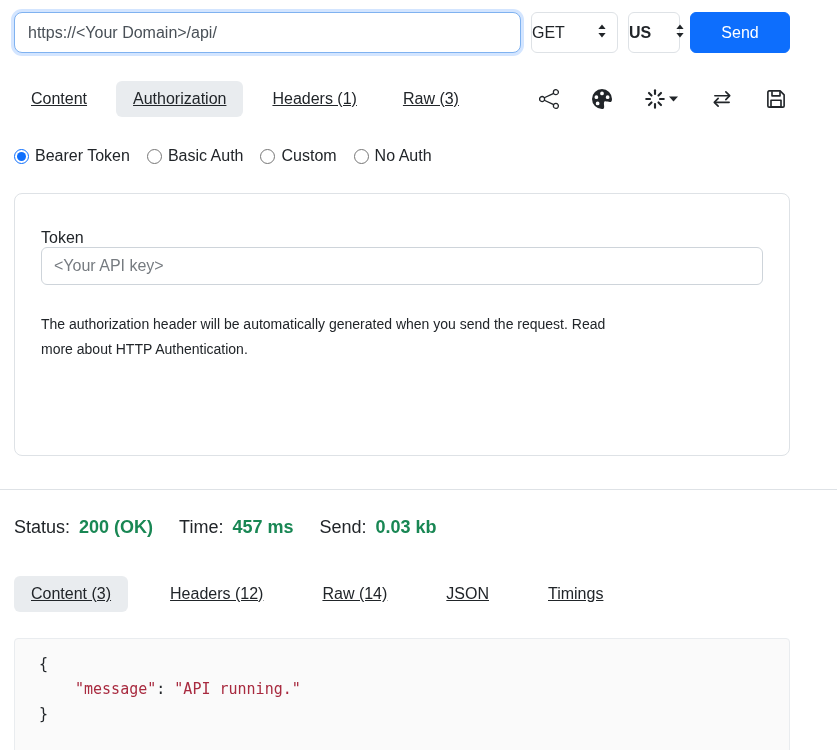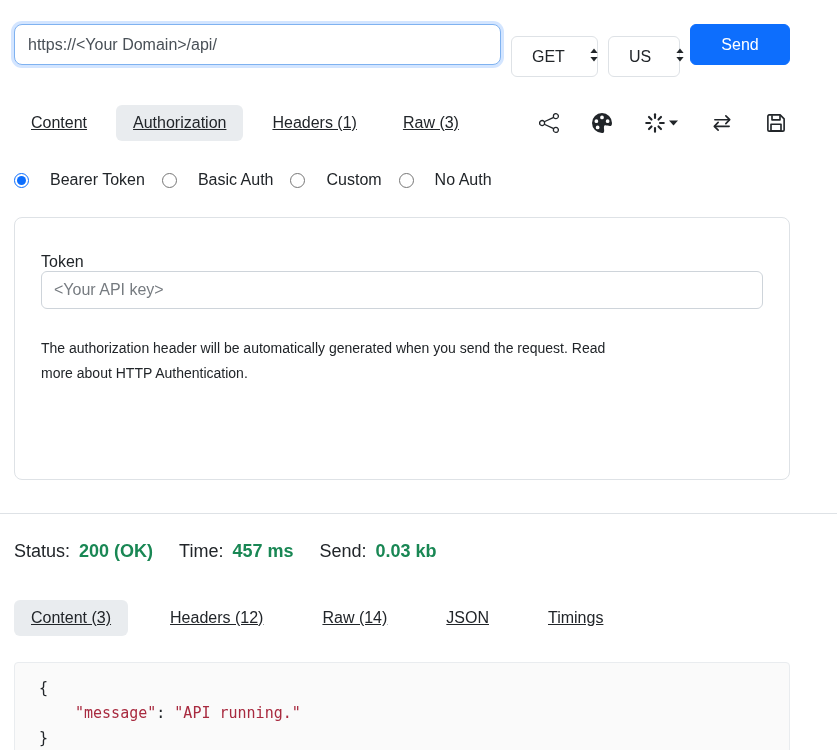--- a/index.html
+++ b/index.html
@@ -23,42 +23,42 @@
   .request-bar{display:flex;align-items:center;gap:10px;}
   .url-input{
     flex:1;height:41px;border:1px solid #7fb2f0;border-radius:8px;
     padding:0 13px;font-size:16px;color:#495057;outline:none;
     box-shadow:0 0 0 3px rgba(13,110,253,.18);
     font-family:"Liberation Sans","DejaVu Sans",sans-serif;
   }
   .select{
     height:41px;border:1px solid var(--border);border-radius:6px;background:#fff;
     display:flex;align-items:center;justify-content:space-between;
-    padding:0 10px 0 20px;font-size:16px;color:var(--text);cursor:pointer;gap:24px;margin-top:24px;
+    padding:0 10px 0 0;font-size:16px;color:var(--text);cursor:pointer;gap:24px;
   }
   .select.method{width:87px;}
-  .select.region{width:72px;}
+  .select.region{width:52px;font-weight:bold;}
   .send-btn{
     width:100px;height:41px;border:1px solid var(--accent);border-radius:6px;
     background:var(--accent);color:#fff;font-size:16px;cursor:pointer;
     font-family:"Liberation Sans","DejaVu Sans",sans-serif;
   }
 
   
   .tabs-row{display:flex;align-items:center;justify-content:space-between;margin-top:28px;}
   .tabs{display:flex;align-items:center;gap:12px;}
   .tab{padding:9px 17px;font-size:16px;border-radius:6px;cursor:pointer;white-space:nowrap;text-decoration:underline;}
   .tab.active{background:var(--tab-active-bg);}
   .toolbar{display:flex;align-items:center;gap:33px;padding-right:4px;color:var(--text);}
   .tool{display:flex;align-items:center;gap:4px;cursor:pointer;background:none;border:none;color:var(--text);padding:0;}
   .tool svg{display:block;}
 
   
   .auth-options{display:flex;align-items:center;gap:17px;margin-top:30px;font-size:16px;}
-  .radio{display:flex;align-items:center;gap:21px;cursor:pointer;}
+  .radio{display:flex;align-items:center;gap:6px;cursor:pointer;}
   .radio input{width:15px;height:15px;margin:0;accent-color:var(--accent);}
 
   
   .token-panel{margin-top:28px;border:1px solid var(--border);border-radius:8px;height:263px;padding:26px;}
   .token-row{display:flex;flex-direction:column;}
   .token-label{width:125px;padding-top:9px;font-size:16px;}
   .token-main{flex:1;}
   .token-input{
     width:100%;height:38px;border:1px solid #ced4da;border-radius:6px;
     padding:0 12px;font-size:16px;color:var(--text);outline:none;

